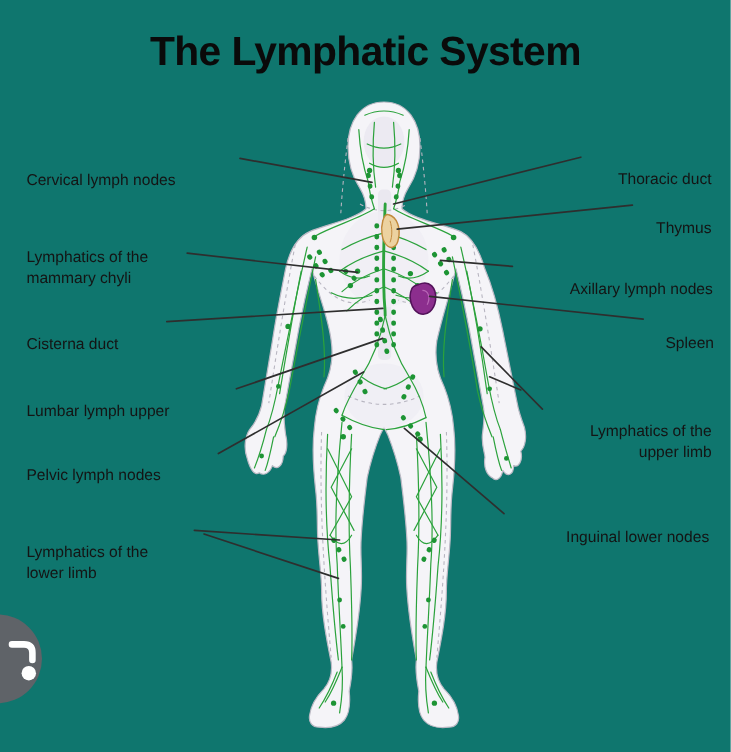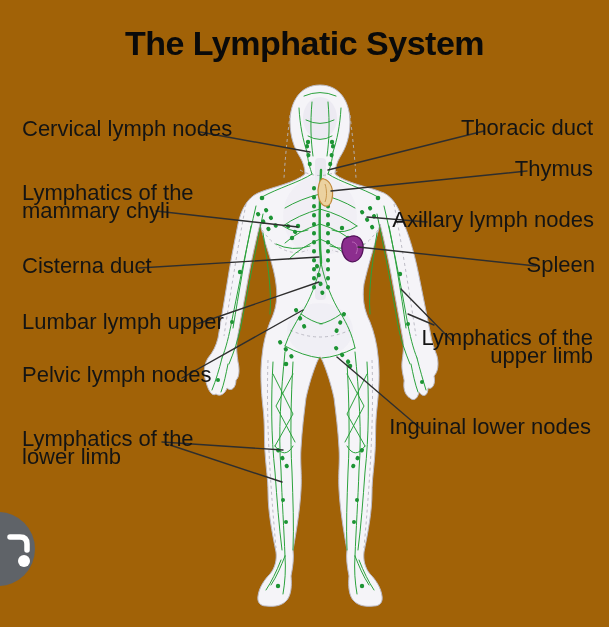--- a/index.html
+++ b/index.html
@@ -1,28 +1,29 @@
 <!DOCTYPE html>
 <html><head>
 <meta charset="utf-8">
 <style>
   html,body{margin:0;padding:0;background:#ffffff;}
   .stage{
-    position:relative;width:609px;height:627px;background:#a16207;
+    position:relative;width:609px;height:627px;background:#0f766e;
     overflow:hidden;font-family:"Liberation Sans", sans-serif;
   }
   .title{
     position:absolute;top:24px;left:0;width:100%;text-align:center;
     font-size:34px;font-weight:bold;letter-spacing:-0.5px;color:#0a0a0a;
     white-space:nowrap;
   }
   .figure-svg{position:absolute;left:0;top:0;width:609px;height:627px;}
   .label{
-    position:absolute;font-size:22px;line-height:18px;color:#141414;
+    position:absolute;font-size:13px;line-height:18px;color:#141414;
     white-space:nowrap;
+    margin-top:21px;
   }
   .label span{display:block;}
   .label.right{text-align:right;}
   .lens-button{
     position:absolute;left:-39px;top:512px;width:74px;height:74px;
     border-radius:50%;background:#5f6368;
   }
   .lens-button svg{position:absolute;left:0;top:0;width:74px;height:74px;}
 </style>
 </head>

